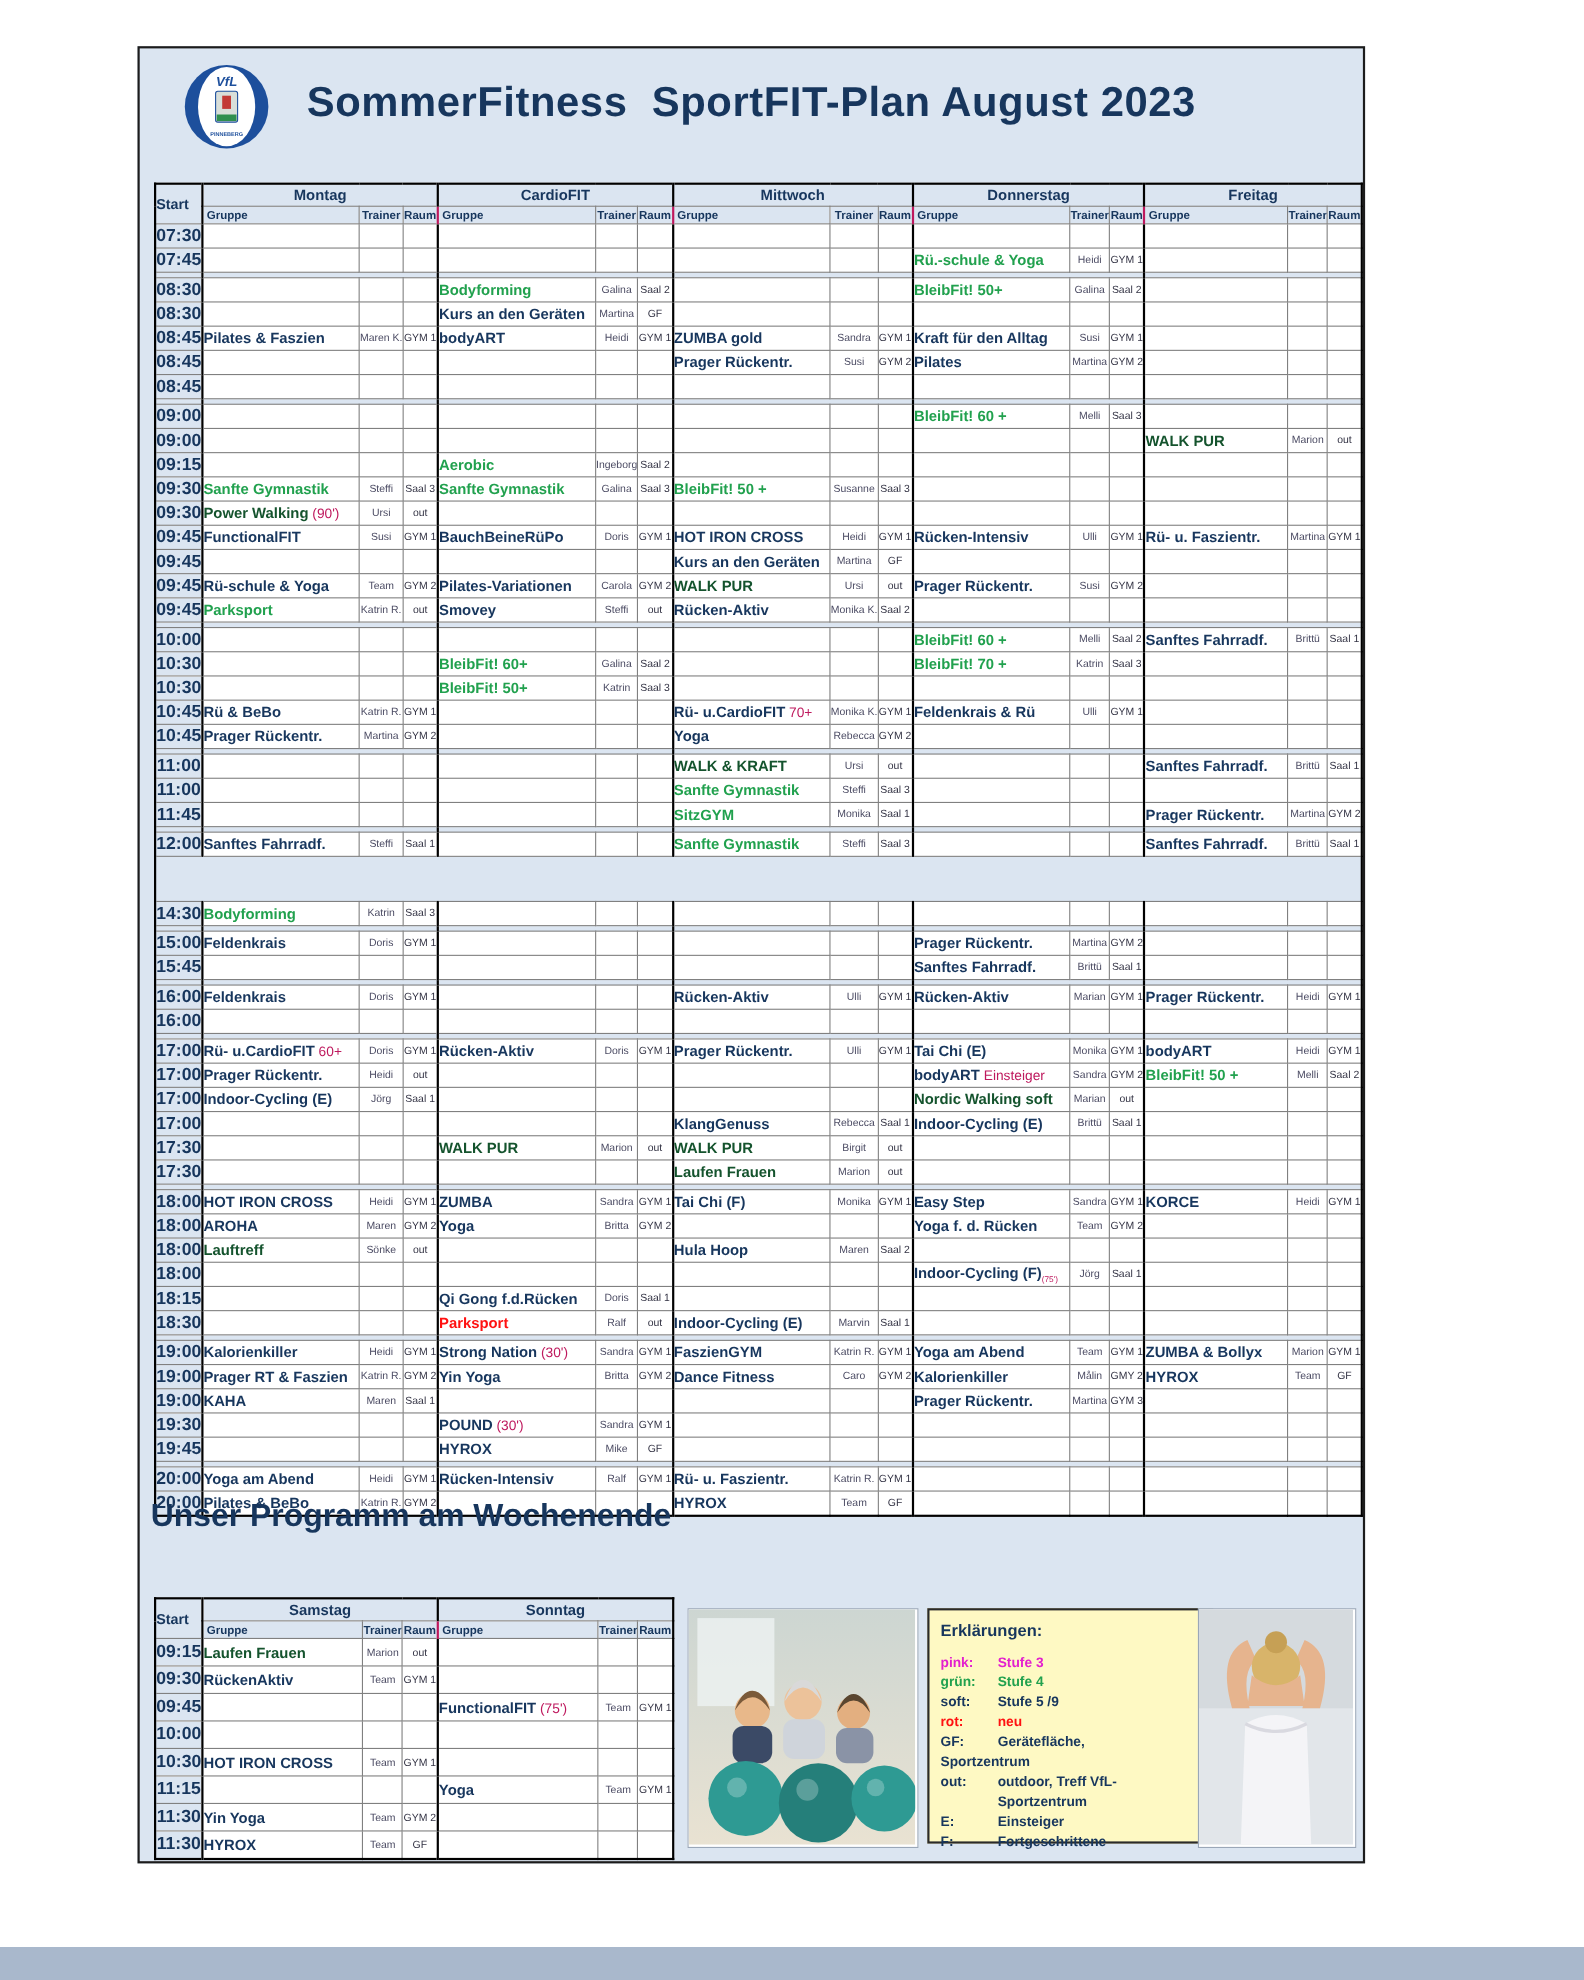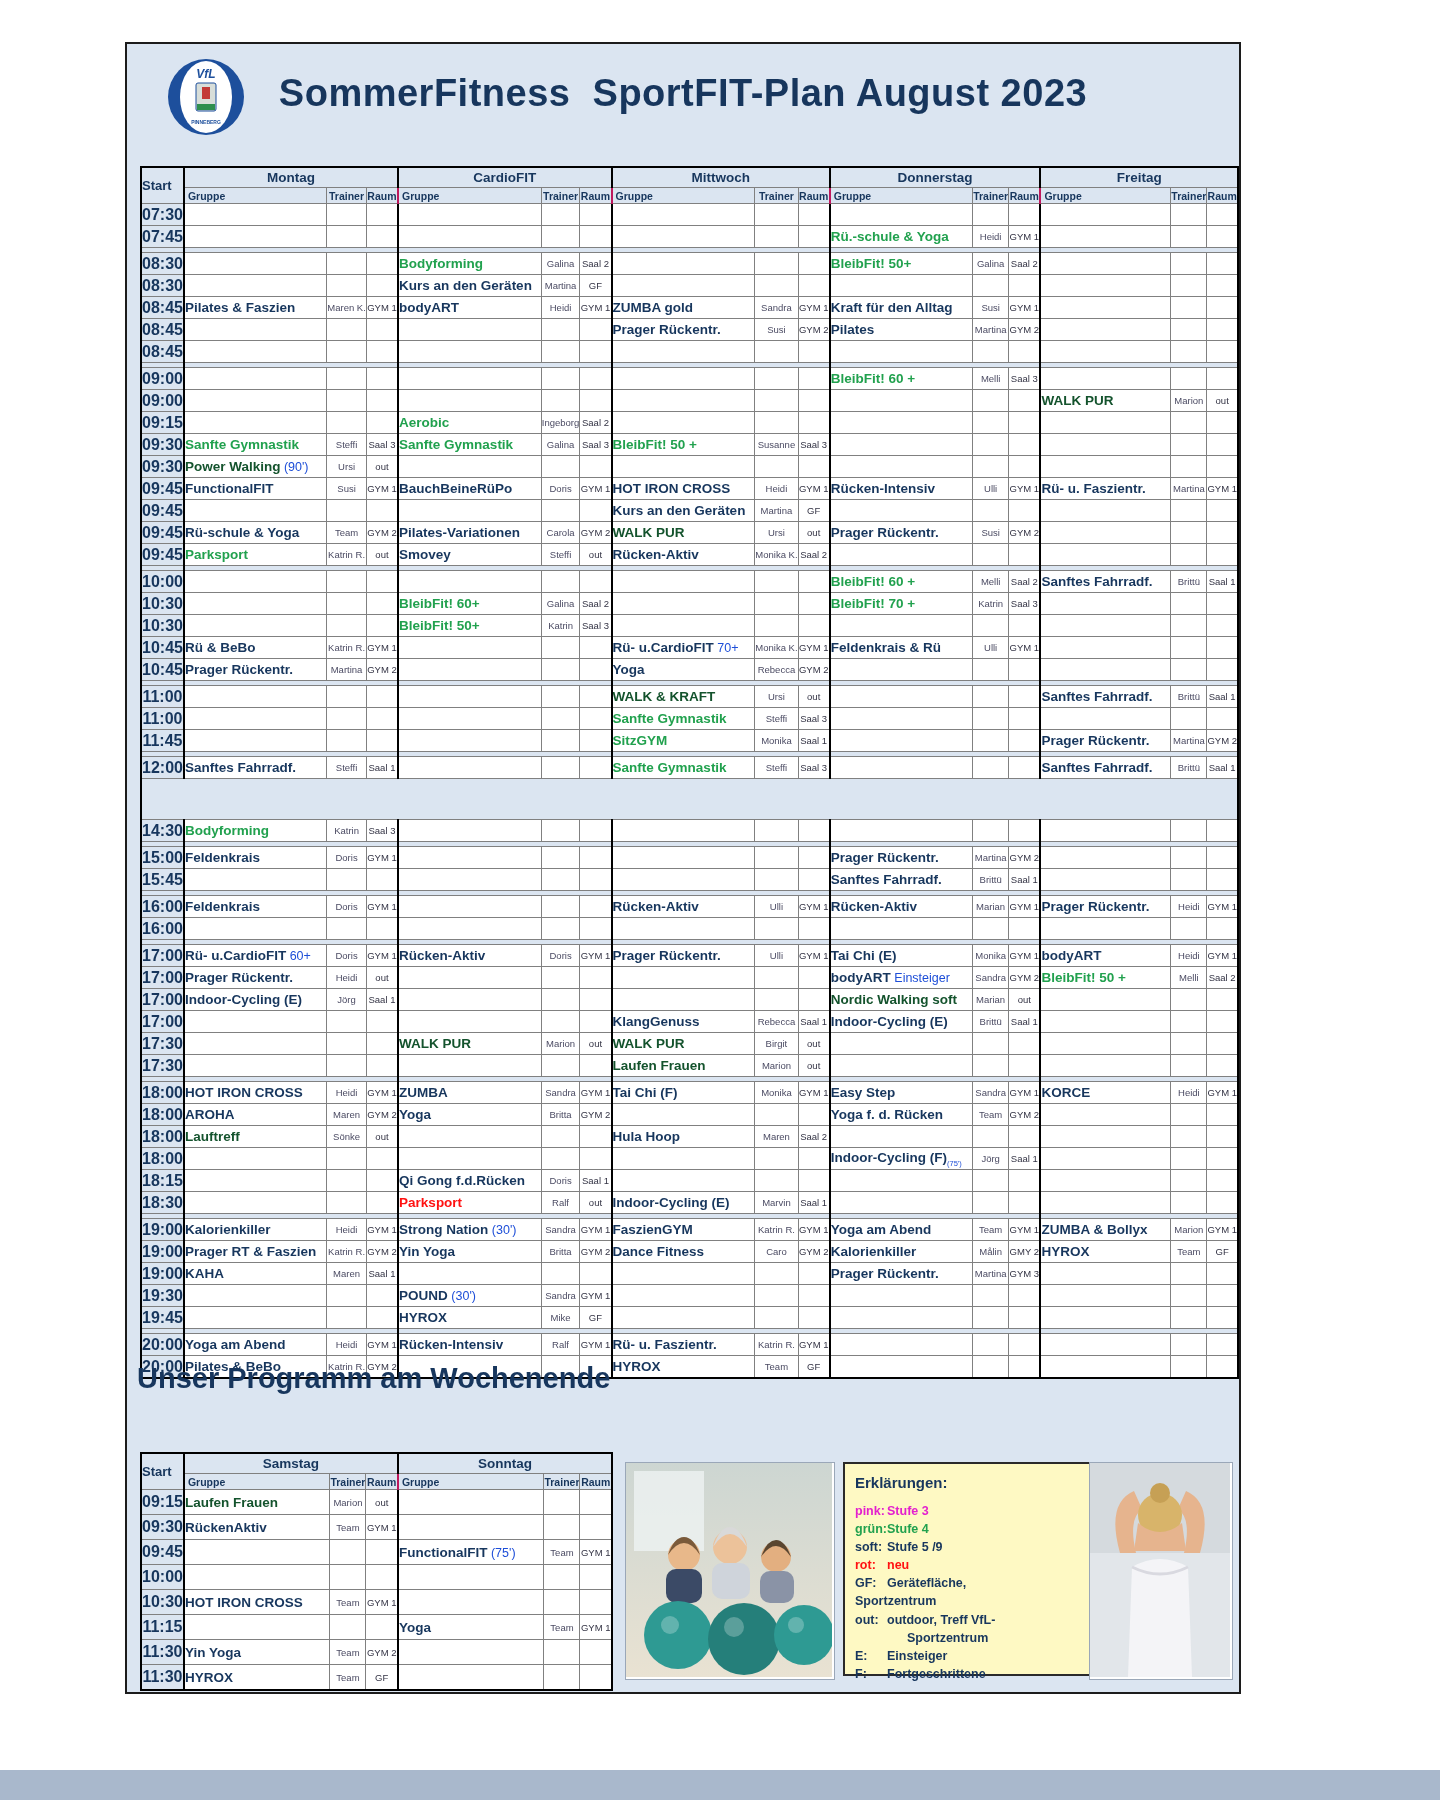--- a/index.html
+++ b/index.html
@@ -26,39 +26,39 @@
          border:1px solid #808080;text-align:center;}
   th.sub.g{text-align:left;padding-left:3px;border-left:2px solid #be185d;}
   td{border:1px solid #808080;height:21px;}
   .wk-plan td{height:24px;}
   td.tc{background:#dbe5f1;font-size:16px;font-weight:bold;text-align:center;
         border-right:2px solid #000;color:#17365d;}
   td.tg{text-align:left;padding-left:3px;font-size:13.5px;font-weight:bold;border-left:2px solid #000;}
   td.tt{font-size:9.5px;text-align:center;color:#4b4b63;}
   td.trm{font-size:9.5px;text-align:center;color:#333344;}
   .g.navy{color:#17365d;} .g.green{color:#21a14e;} .g.pink{color:#14532d;} .g.red{color:#ff1111;}
-  .sfx{font-weight:normal;color:#1d4ed8;font-size:12.5px;}
+  .sfx{font-weight:normal;color:#be185d;font-size:12.5px;}
   .sfx.tiny{font-size:7.5px;vertical-align:sub;}
   .t-plain{color:#4b4b63;} .t-green{color:#3aa763;} .t-pink{color:#e05ad4;} .t-red{color:#e03a3a;}
   .r-red{color:#ff1111;}
   tr.sep td{height:4px;background:#dbe5f1;border-top:1px solid #808080;border-bottom:1px solid #808080;}
   tr.sep td.ss{border-right:2px solid #000;}
   tr.sep td.sd{border-left:2px solid #000;}
   tr.gap td{height:40px;background:#dbe5f1;border-left:none;border-right:none;}
   
   .wk-heading{position:absolute;left:10px;top:1318px;font-size:29px;font-weight:bold;color:#17365d;}
   .photo{position:absolute;top:1418px;height:216px;background:#fff;border:1px solid #9aa7b8;}
   .photo svg{display:block;}
   #photo1{left:498px;width:208px;}
   #photo2{left:962px;width:142px;}
   .legend{position:absolute;left:716px;top:1418px;width:236px;height:194px;background:#fef9c3;
           border:2px solid #2a2a2a;padding:8px 10px;font-size:12.5px;font-weight:bold;line-height:1.45;}
   .legend .lg-title{font-size:15px;margin-bottom:8px;color:#17365d;}
   .lg-row{display:flex;}
-  .lg-key{width:32px;flex:none;}
+  .lg-key{width:52px;flex:none;}
   .lg-val2{padding-left:0;} .lg-val2.ind{padding-left:52px;}
   .c-pink{color:#e320ce;} .c-green{color:#21a14e;} .c-navy{color:#17365d;} .c-red{color:#ff1111;}
   .bottom-band{position:absolute;left:0;top:1770px;width:1440px;height:30px;background:#a9b8cc;}
 </style>
 </head>
 <body>
 
 <div class="page">
   <div class="sheet">
 

